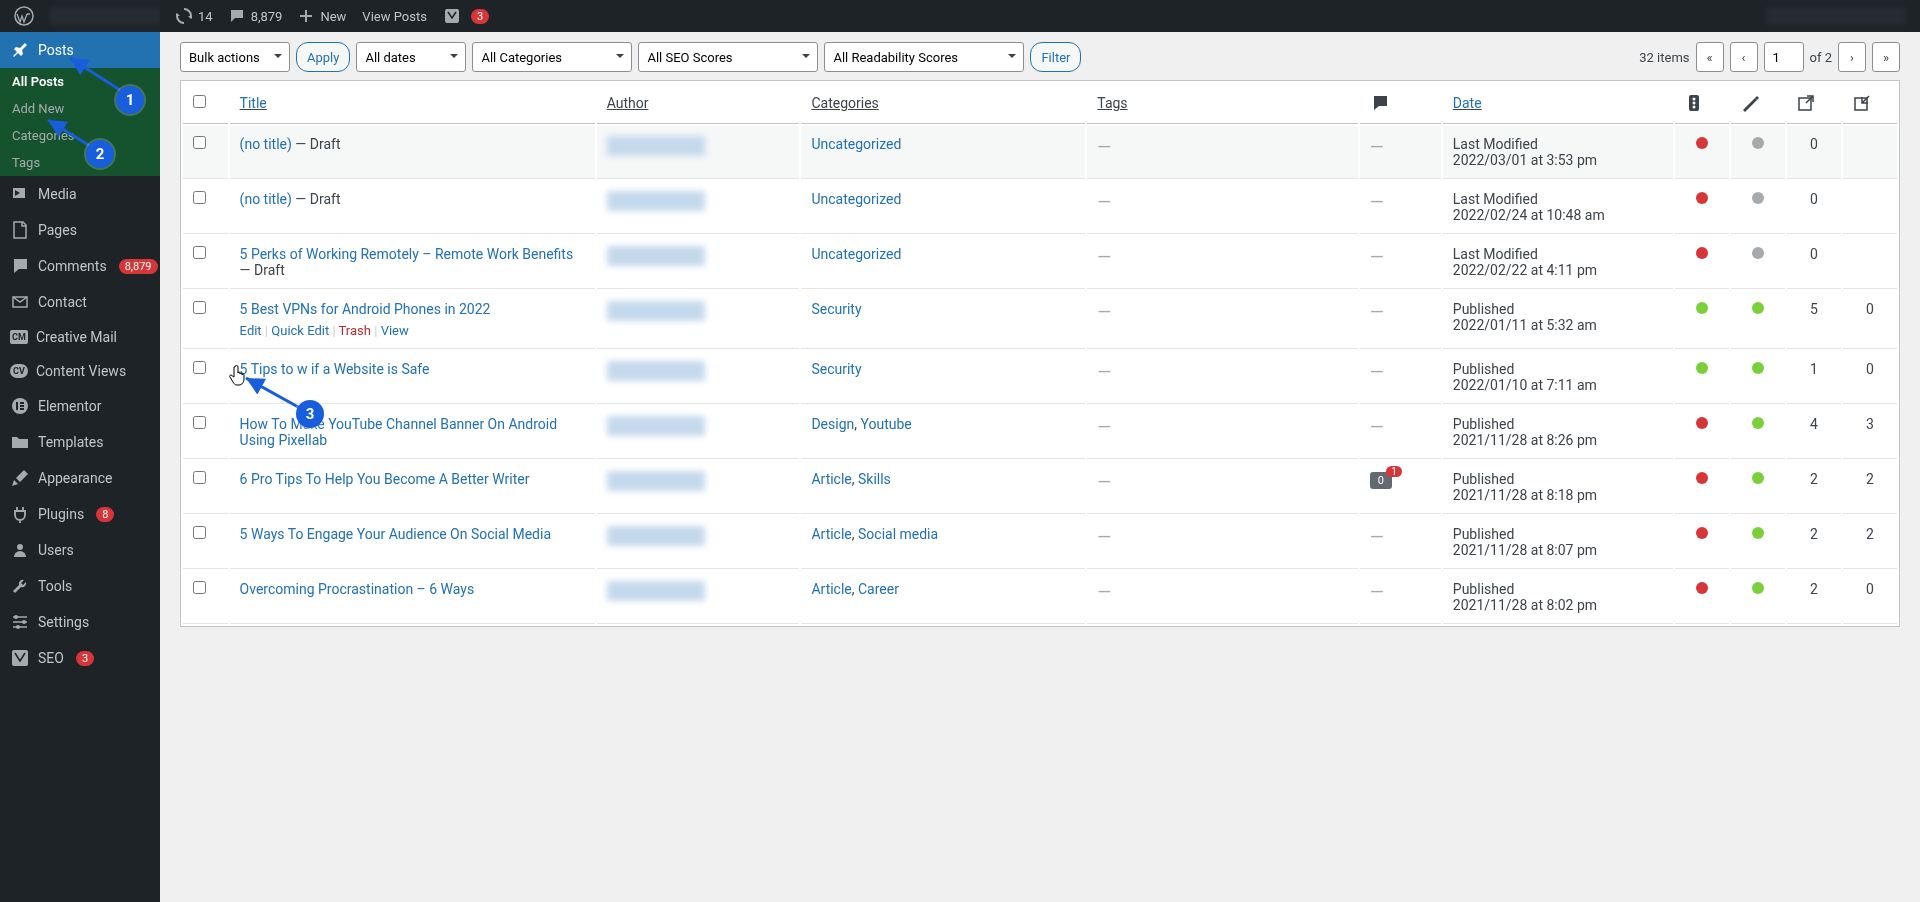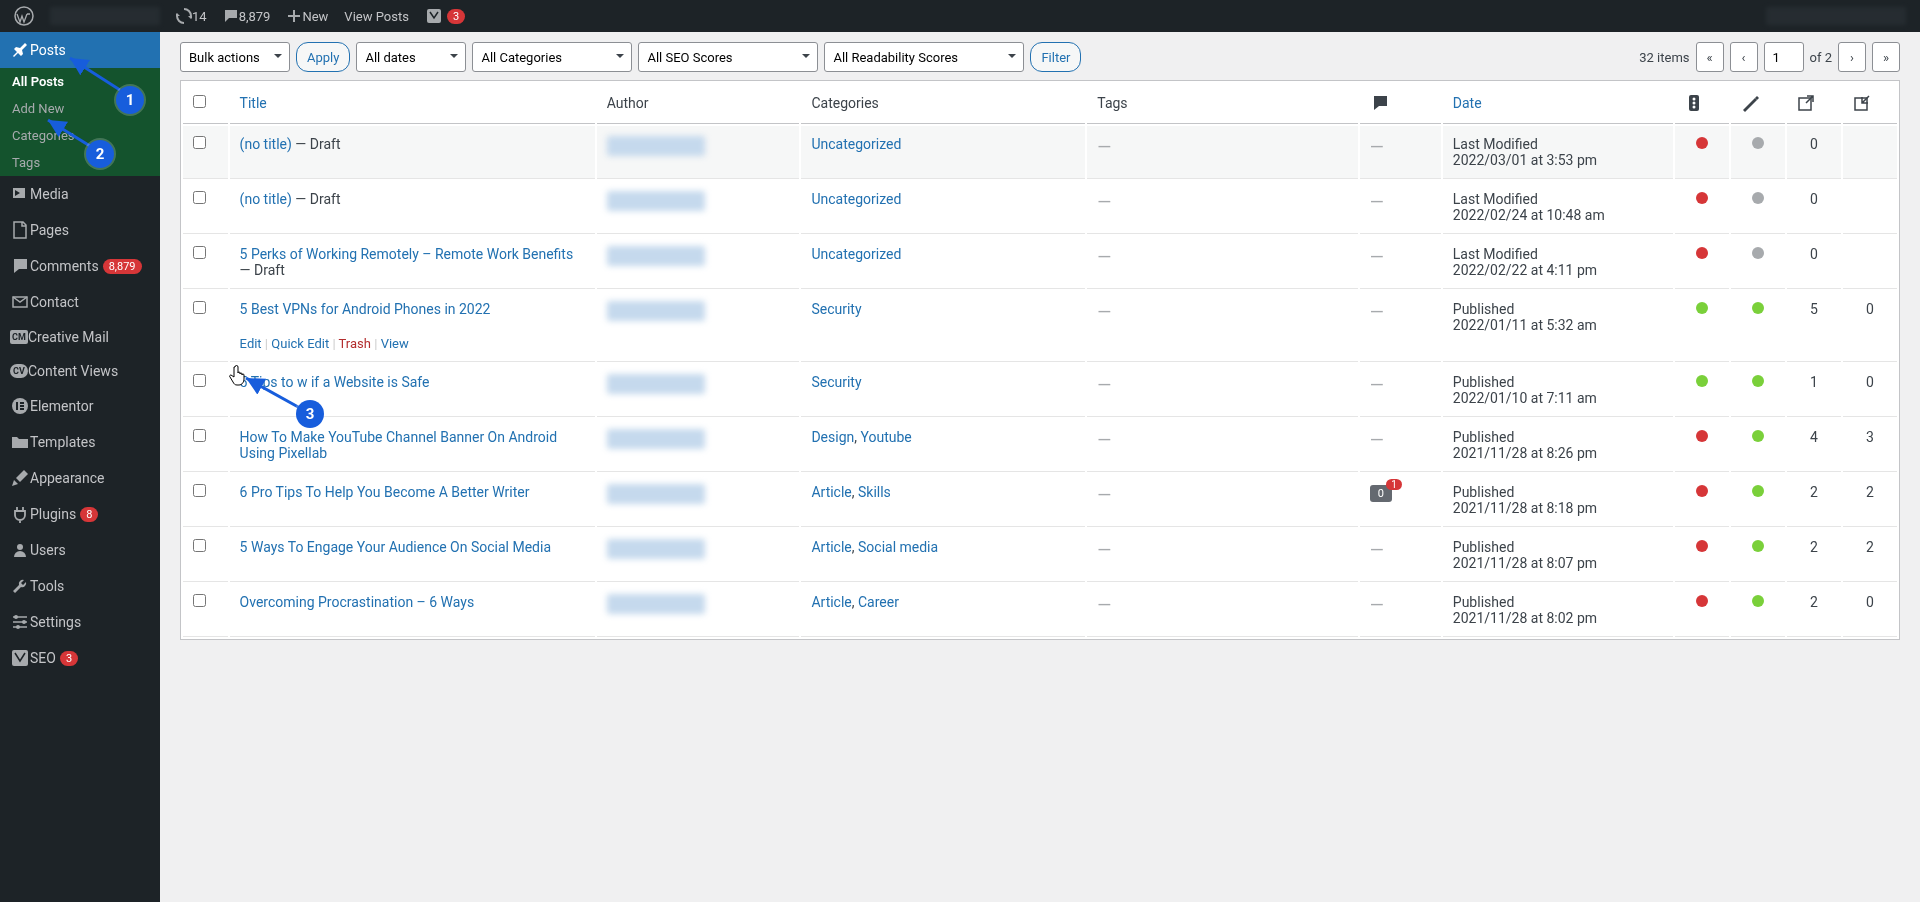--- a/index.html
+++ b/index.html
@@ -1,29 +1,29 @@
 <!DOCTYPE html>
 <html><head>
 <meta charset="utf-8">
 <style>
 * { margin:0; padding:0; box-sizing:border-box; font-family:-apple-system,BlinkMacSystemFont,"Segoe UI",Roboto,sans-serif; }
 body { background:#f0f0f1; font-size:13px; color:#3c434a; overflow-x:hidden; }
 a { color:#2271b1; text-decoration:none; cursor:pointer; }
 
 
 .adminbar { background:#1d2327; height:32px; display:flex; align-items:center; color:#c3c4c7; padding:0 6px; }
-.adminbar .ab-item { display:flex; align-items:center; padding:0 8px; height:32px; font-size:13px; cursor:pointer; color:#c3c4c7; }
+.adminbar .ab-item { display:flex; align-items:center; padding:0 8px; height:32px; font-size:13px; cursor:pointer; color:#c3c4c7; gap:6px; }
 .adminbar .spacer { flex:1; }
 .adminbar .blur { background:#2c3338; width:110px; height:18px; border-radius:2px; filter:blur(2px); opacity:.6; }
 .adminbar svg { fill:#a7aaad; }
 .ab-badge { background:#d63638; color:#fff; border-radius:9px; padding:1px 6px; font-size:11px; margin-left:4px; }
 
 
 .sidebar { position:fixed; left:0; top:32px; bottom:0; width:160px; background:#1d2327; color:#c3c4c7; }
-.side-item { display:flex; align-items:center; padding:8px 10px; font-size:14px; cursor:pointer; min-height:34px; position:relative; }
+.side-item { display:flex; align-items:center; gap:8px; padding:8px 10px; font-size:14px; cursor:pointer; min-height:34px; position:relative; }
 .side-item.current { background:#2271b1; color:#fff; }
 .side-item.current::after { content:""; position:absolute; right:-8px; top:50%; transform:translateY(-50%); border:8px solid transparent; border-right-color:#f0f0f1; }
 .side-item .ico { width:20px; height:20px; display:flex; align-items:center; justify-content:center; }
 .side-sub { background:#14532d; }
 .side-sub .sub { padding:6px 12px; font-size:13px; cursor:pointer; color:#a7aaad; }
 .side-sub .sub.active { color:#fff; font-weight:600; }
 .badge-circle { background:#d63638; color:#fff; border-radius:9px; font-size:11px; padding:1px 6px; margin-left:4px; display:inline-block; }
 
 
 .main { margin-left:160px; padding:10px 20px 60px; }
@@ -33,37 +33,37 @@
 .sel select { appearance:none; min-width:110px; }
 .sel::after { content:""; position:absolute; right:8px; top:12px; border:4px solid transparent; border-top-color:#3c434a; pointer-events:none; }
 .btn { padding:0 10px; color:#2271b1; cursor:pointer; background:#f6f7f7; border-color:#2271b1;border-radius:12px; }
 .topbar .spacer { flex:1; }
 .paging { display:flex; align-items:center; gap:6px; color:#3c434a; }
 .pg-btn { border:1px solid #8c8f94; background:#fff; width:28px; height:30px; display:flex; align-items:center; justify-content:center; border-radius:3px; cursor:pointer; }
 .pg-input { width:40px; text-align:center; }
 
 
 .wp-list { background:#fff; border:1px solid #c3c4c7; width:100%; }
-.wp-list thead th { text-align:left; padding:10px; font-weight:400; font-size:14px; border-bottom:1px solid #c3c4c7; }
+.wp-list thead th { text-align:left; padding:10px; font-weight:400; font-size:14px; border-bottom:1px solid #c3c4c7;text-decoration:underline; }
 .wp-list thead th a { color:#2271b1; }
 .wp-list td { padding:10px; vertical-align:top; font-size:14px; border-bottom:1px solid #e5e5e5; }
 .wp-list tbody tr:first-child { background:#f6f7f7; }
 .checkcol { width:30px; }
 .titlecol { width:270px; }
 .authcol { width:150px; }
 .catcol { width:210px; }
 .tagcol { width:200px; }
 .comcol { width:60px; }
 .datecol { width:170px; }
 .iconcol { width:40px; text-align:center; }
 .numcol { width:40px; text-align:center; }
 .status-strong { color:#3c434a; }
 .dash { color:#a7aaad; font-size:18px; }
 .author-blur { width:98px; height:20px; background:#c5d9ed; filter:blur(3px); border-radius:2px; }
-.row-actions { font-size:13px; color:#a7aaad; margin-top:19px; }
+.row-actions { font-size:13px; color:#a7aaad; margin-top:6px; }
 .row-actions .sep { color:#ccc; }
 .trash-link { color:#b32d2e; }
 .dot { display:inline-block; width:12px; height:12px; border-radius:50%; }
 .dot.red { background:#d63638; }
 .dot.green { background:#7ad03a; }
 .dot.grey { background:#a7aaad; }
 .com-bubble { position:relative; display:inline-block; background:#646970; color:#fff; font-size:11px; padding:2px 8px; border-radius:3px; }
 .com-bubble::after { content:""; position:absolute; left:6px; bottom:-4px; border:4px solid transparent; border-top-color:#646970; }
 .com-bubble .pending { position:absolute; top:-6px; right:-10px; background:#d63638; color:#fff; border-radius:9px; padding:0 5px; font-size:10px; }
 

